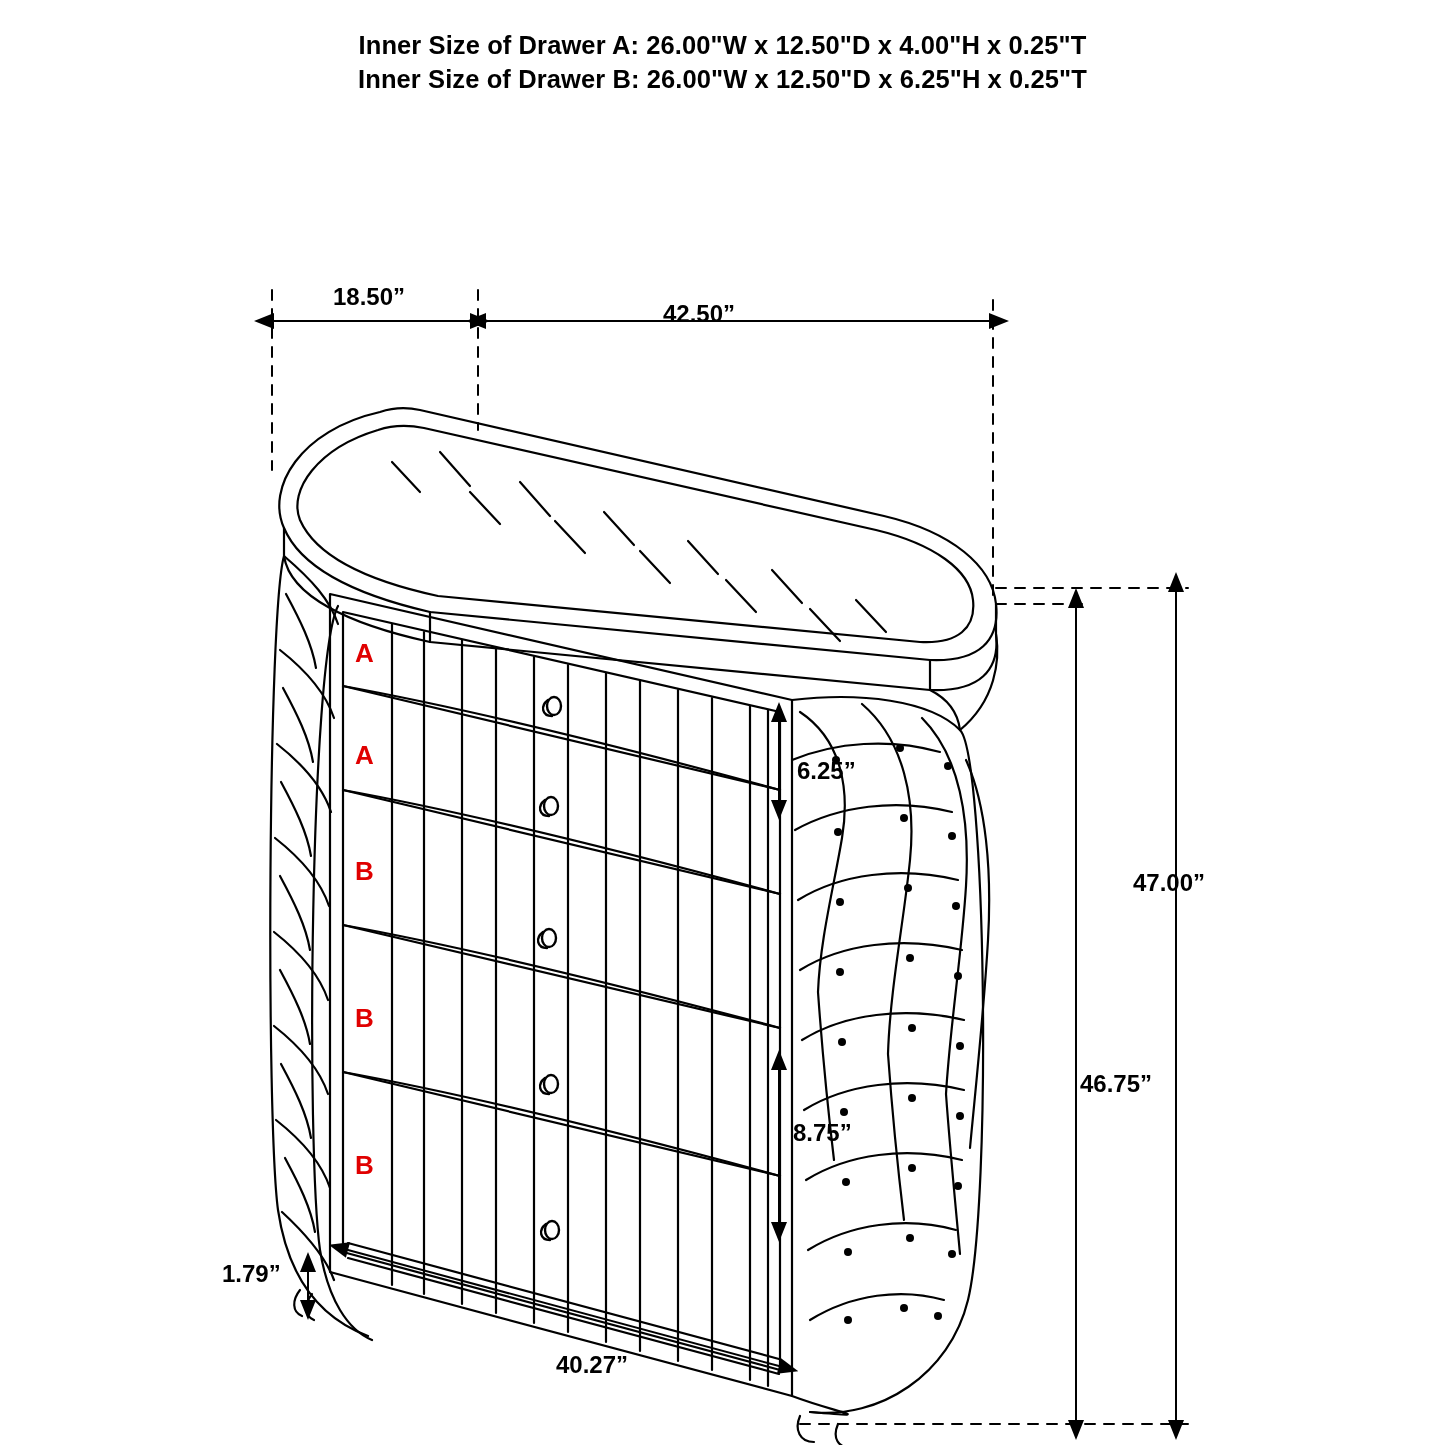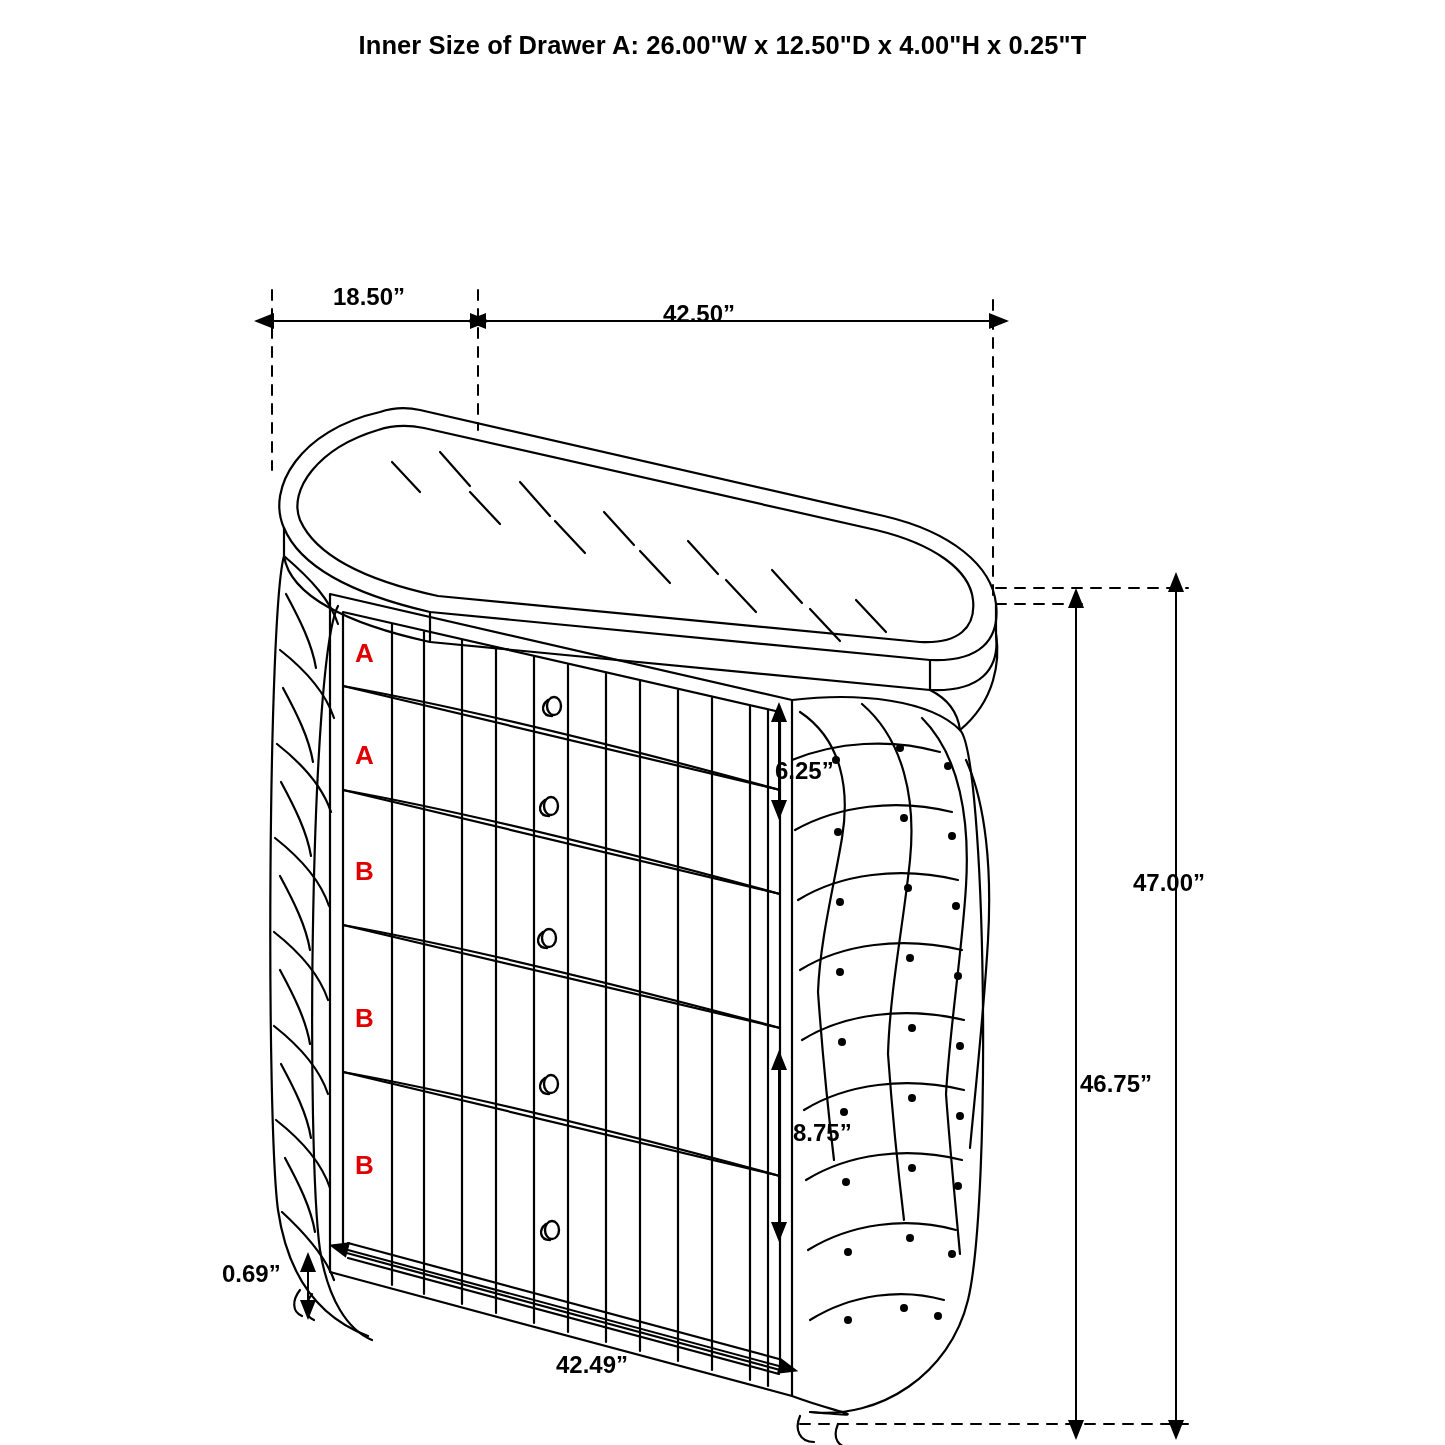--- a/index.html
+++ b/index.html
@@ -56,20 +56,21 @@
     white-space: nowrap;
   }
 </style>
 </head>
 <body>
 
 <div id="stage">
 
   <div class="note-block">
     <div class="note-line">Inner Size of Drawer A: 26.00"W x 12.50"D x 4.00"H x 0.25"T</div>
+    <div class="note-line">Inner Size of Drawer B: 26.00"W x 12.50"D x 6.25"H x 0.25"T</div>
   </div>
 
   <svg width="1445" height="1445" viewBox="0 0 1445 1445">
     <defs>
       <marker id="arrL" markerWidth="12" markerHeight="12" refX="10" refY="4" orient="auto">
         <path d="M10,0 L0,4 L10,8 z" fill="#000"></path>
       </marker>
       <marker id="arrR" markerWidth="12" markerHeight="12" refX="2" refY="4" orient="auto">
         <path d="M2,0 L12,4 L2,8 z" fill="#000"></path>
       </marker>
@@ -246,26 +247,26 @@
 
         <path d="M308,1272 L308,1300" marker-start="url(#arrL)" marker-end="url(#arrR)"></path>
 
         <path d="M348,1250 L779,1366" marker-start="url(#arrL)" marker-end="url(#arrR)"></path>
       </g>
     </g>
   </svg>
 
   <div class="dim-label" style="left:333px; top:283px;text-align:center;">18.50”</div>
   <div class="dim-label" style="left:663px; top:283px;margin-top:17px;">42.50”</div>
-  <div class="dim-label" style="left:775px; top:757px;text-align:right;">6.25”</div>
+  <div class="dim-label" style="left:797px; top:757px;text-align:right;">6.25”</div>
   <div class="dim-label" style="left:793px; top:1119px;">8.75”</div>
   <div class="dim-label" style="left:1133px; top:869px;">47.00”</div>
   <div class="dim-label" style="left:1080px; top:1070px;">46.75”</div>
-  <div class="dim-label" style="left:222px; top:1260px;">0.69”</div>
-  <div class="dim-label" style="left:556px; top:1351px;">42.49”</div>
+  <div class="dim-label" style="left:222px; top:1260px;">1.79”</div>
+  <div class="dim-label" style="left:556px; top:1351px;">40.27”</div>
 
   <div class="drawer-label" style="left:355px; top:638px;">A</div>
   <div class="drawer-label" style="left:355px; top:740px;">A</div>
   <div class="drawer-label" style="left:355px; top:856px;">B</div>
   <div class="drawer-label" style="left:355px; top:1003px;">B</div>
   <div class="drawer-label" style="left:355px; top:1150px;">B</div>
 
 </div>
 
 </body></html>

